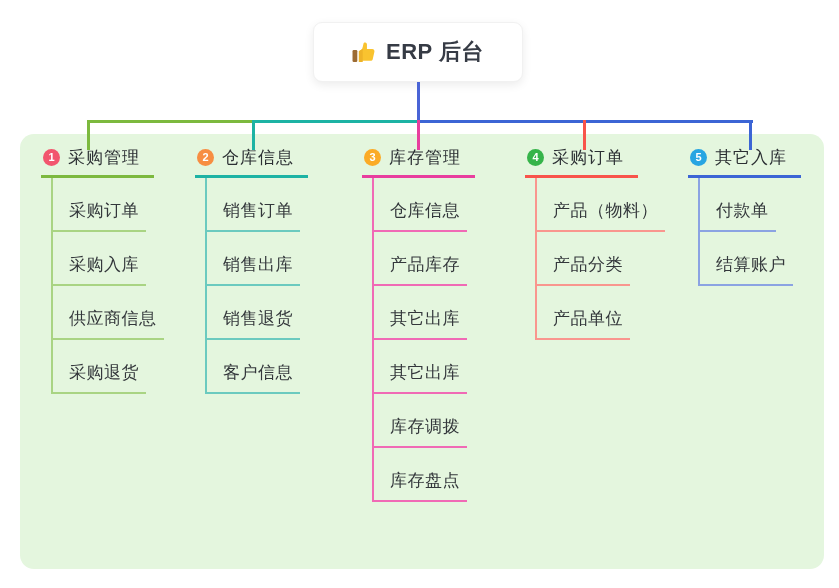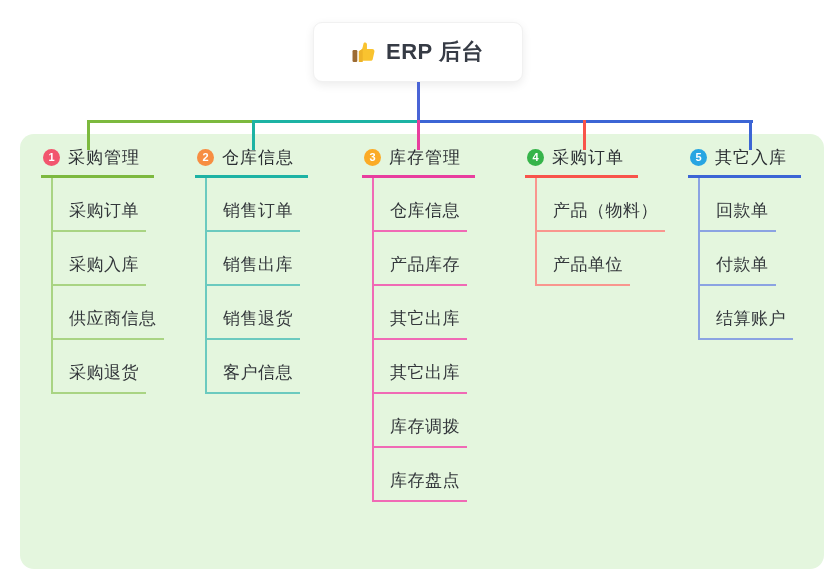--- a/index.html
+++ b/index.html
@@ -204,34 +204,34 @@
       <div class="branch" style="left: 525px; --line: #f8544b; --subline: #f9968e; --badge: #36b44a;">
     <div class="branch-title">
       <span class="badge">4</span>
       <span class="branch-label">采购订单</span>
     </div>
     <div class="subtree">
           <div class="sub-item">
     <span class="sub-label">产品（物料）</span>
   </div>
           <div class="sub-item">
+    <span class="sub-label">产品分类</span>
+  </div>
+          <div class="sub-item">
     <span class="sub-label">产品单位</span>
   </div>
         </div>
   </div>
       <div class="branch" style="left: 688px; --line: #3c65d5; --subline: #8ba3e2; --badge: #27a5e2;">
     <div class="branch-title">
       <span class="badge">5</span>
       <span class="branch-label">其它入库</span>
     </div>
     <div class="subtree">
           <div class="sub-item">
-    <span class="sub-label">回款单</span>
-  </div>
-          <div class="sub-item">
     <span class="sub-label">付款单</span>
   </div>
           <div class="sub-item">
     <span class="sub-label">结算账户</span>
   </div>
         </div>
   </div>
     </div>
 
 </div>

